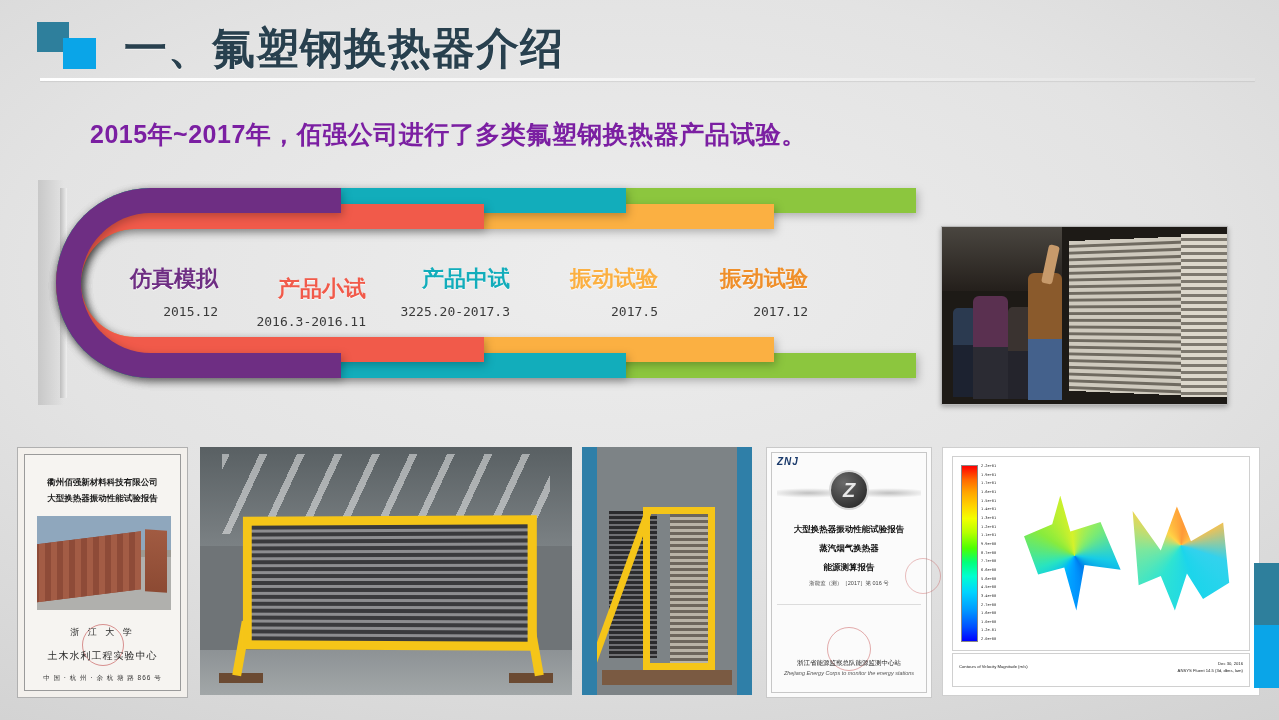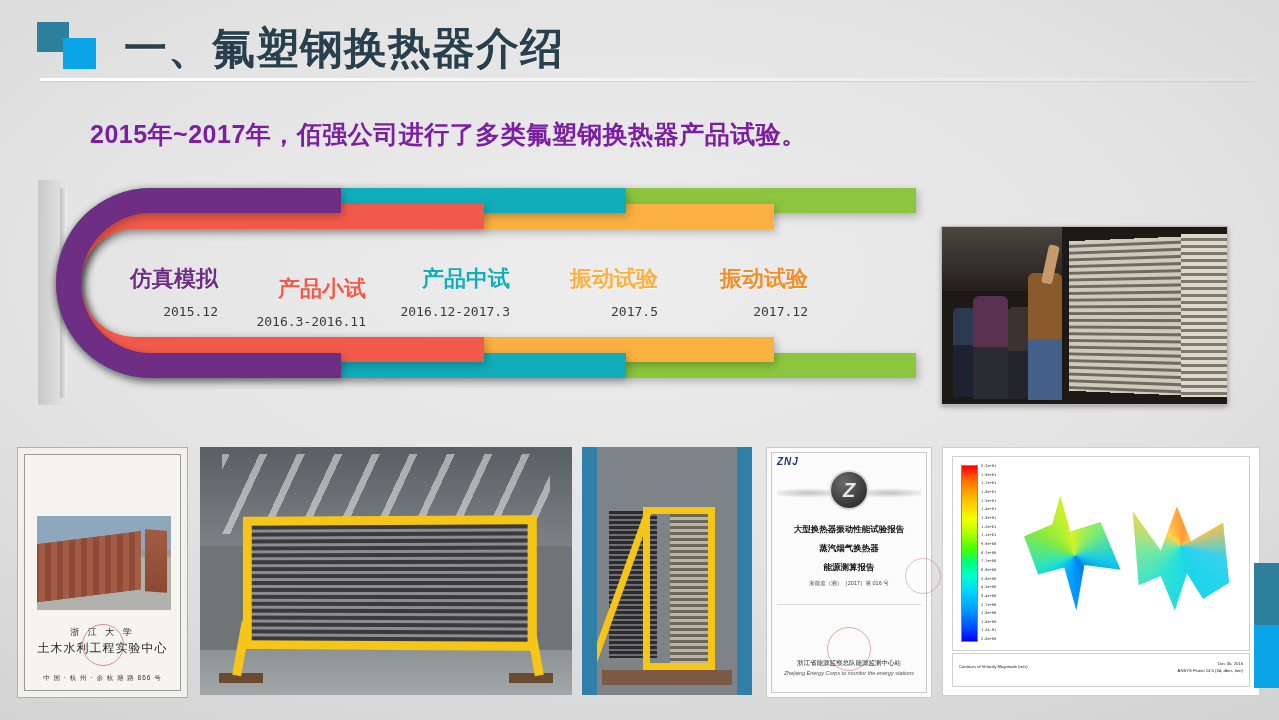--- a/index.html
+++ b/index.html
@@ -120,21 +120,21 @@
   }
   .cover .cimg:after{
     content:"";position:absolute;right:4px;top:14px;width:22px;height:62px;
     background:linear-gradient(to bottom,#a15b42,#8c4a33);
     transform:skewY(4deg);
   }
   .cover .seal{
     position:absolute;left:0;right:0;top:176px;text-align:center;
     font-size:9px;color:#2a2a2a;line-height:16px;letter-spacing:3px;
   }
-  .cover .seal .org{font-size:12px;letter-spacing:1px;}
+  .cover .seal .org{font-size:10px;letter-spacing:1px;margin-top:8px;}
   .cover .addr{
     position:absolute;left:0;right:0;bottom:14px;text-align:center;
     font-size:6.5px;color:#333;letter-spacing:1px;
   }
   .cover .stamp{
     position:absolute;left:50%;top:176px;transform:translateX(-50%);
     width:40px;height:40px;border:1.5px solid rgba(190,60,60,.55);border-radius:50%;
   }
 
   
@@ -270,21 +270,21 @@
       <div class="date">2015.12</div>
     </div>
 
     <div class="stage" style="left:178px;top:84px;">
       <div class="name" style="color:#f15a4a;margin-top:10px;">产品小试</div>
       <div class="date">2016.3-2016.11</div>
     </div>
 
     <div class="stage" style="left:322px;top:84px;">
       <div class="name" style="color:#12adbb;">产品中试</div>
-      <div class="date">2016.12-2017.3</div>
+      <div class="date">3225.20-2017.3</div>
     </div>
 
     <div class="stage" style="left:470px;top:84px;">
       <div class="name" style="color:#fbb042;">振动试验</div>
       <div class="date">2017.5</div>
     </div>
 
     <div class="stage" style="left:620px;top:84px;">
       <div class="name" style="color:#ef8f2a;">振动试验</div>
       <div class="date">2017.12</div>
@@ -310,20 +310,24 @@
                 background:linear-gradient(to bottom,#3a3330 0 48%,#24242c 48% 100%);border-radius:5px 5px 0 0;"></div>
     <div style="position:absolute;left:30%;bottom:2%;width:12%;height:72%;
                 background:linear-gradient(to bottom,#8a5a2c 0 52%,#44618c 52% 100%);border-radius:6px 6px 0 0;"></div>
     <div style="position:absolute;left:36%;top:10%;width:4%;height:22%;
                 background:#c79a6b;transform:rotate(12deg);border-radius:3px;"></div>
   </div>
 
   <div class="ph-row ph1">
     <div class="cover">
       <div class="inner"></div>
+      <div class="ct">
+        <div>衢州佰强新材料科技有限公司</div>
+        <div>大型换热器振动性能试验报告</div>
+      </div>
       <div class="cimg"></div>
       <div class="stamp"></div>
       <div class="seal">
         <div>浙 江 大 学</div>
         <div class="org">土木水利工程实验中心</div>
       </div>
       <div class="addr">中 国 · 杭 州 · 余 杭 塘 路 866 号</div>
     </div>
   </div>
 

